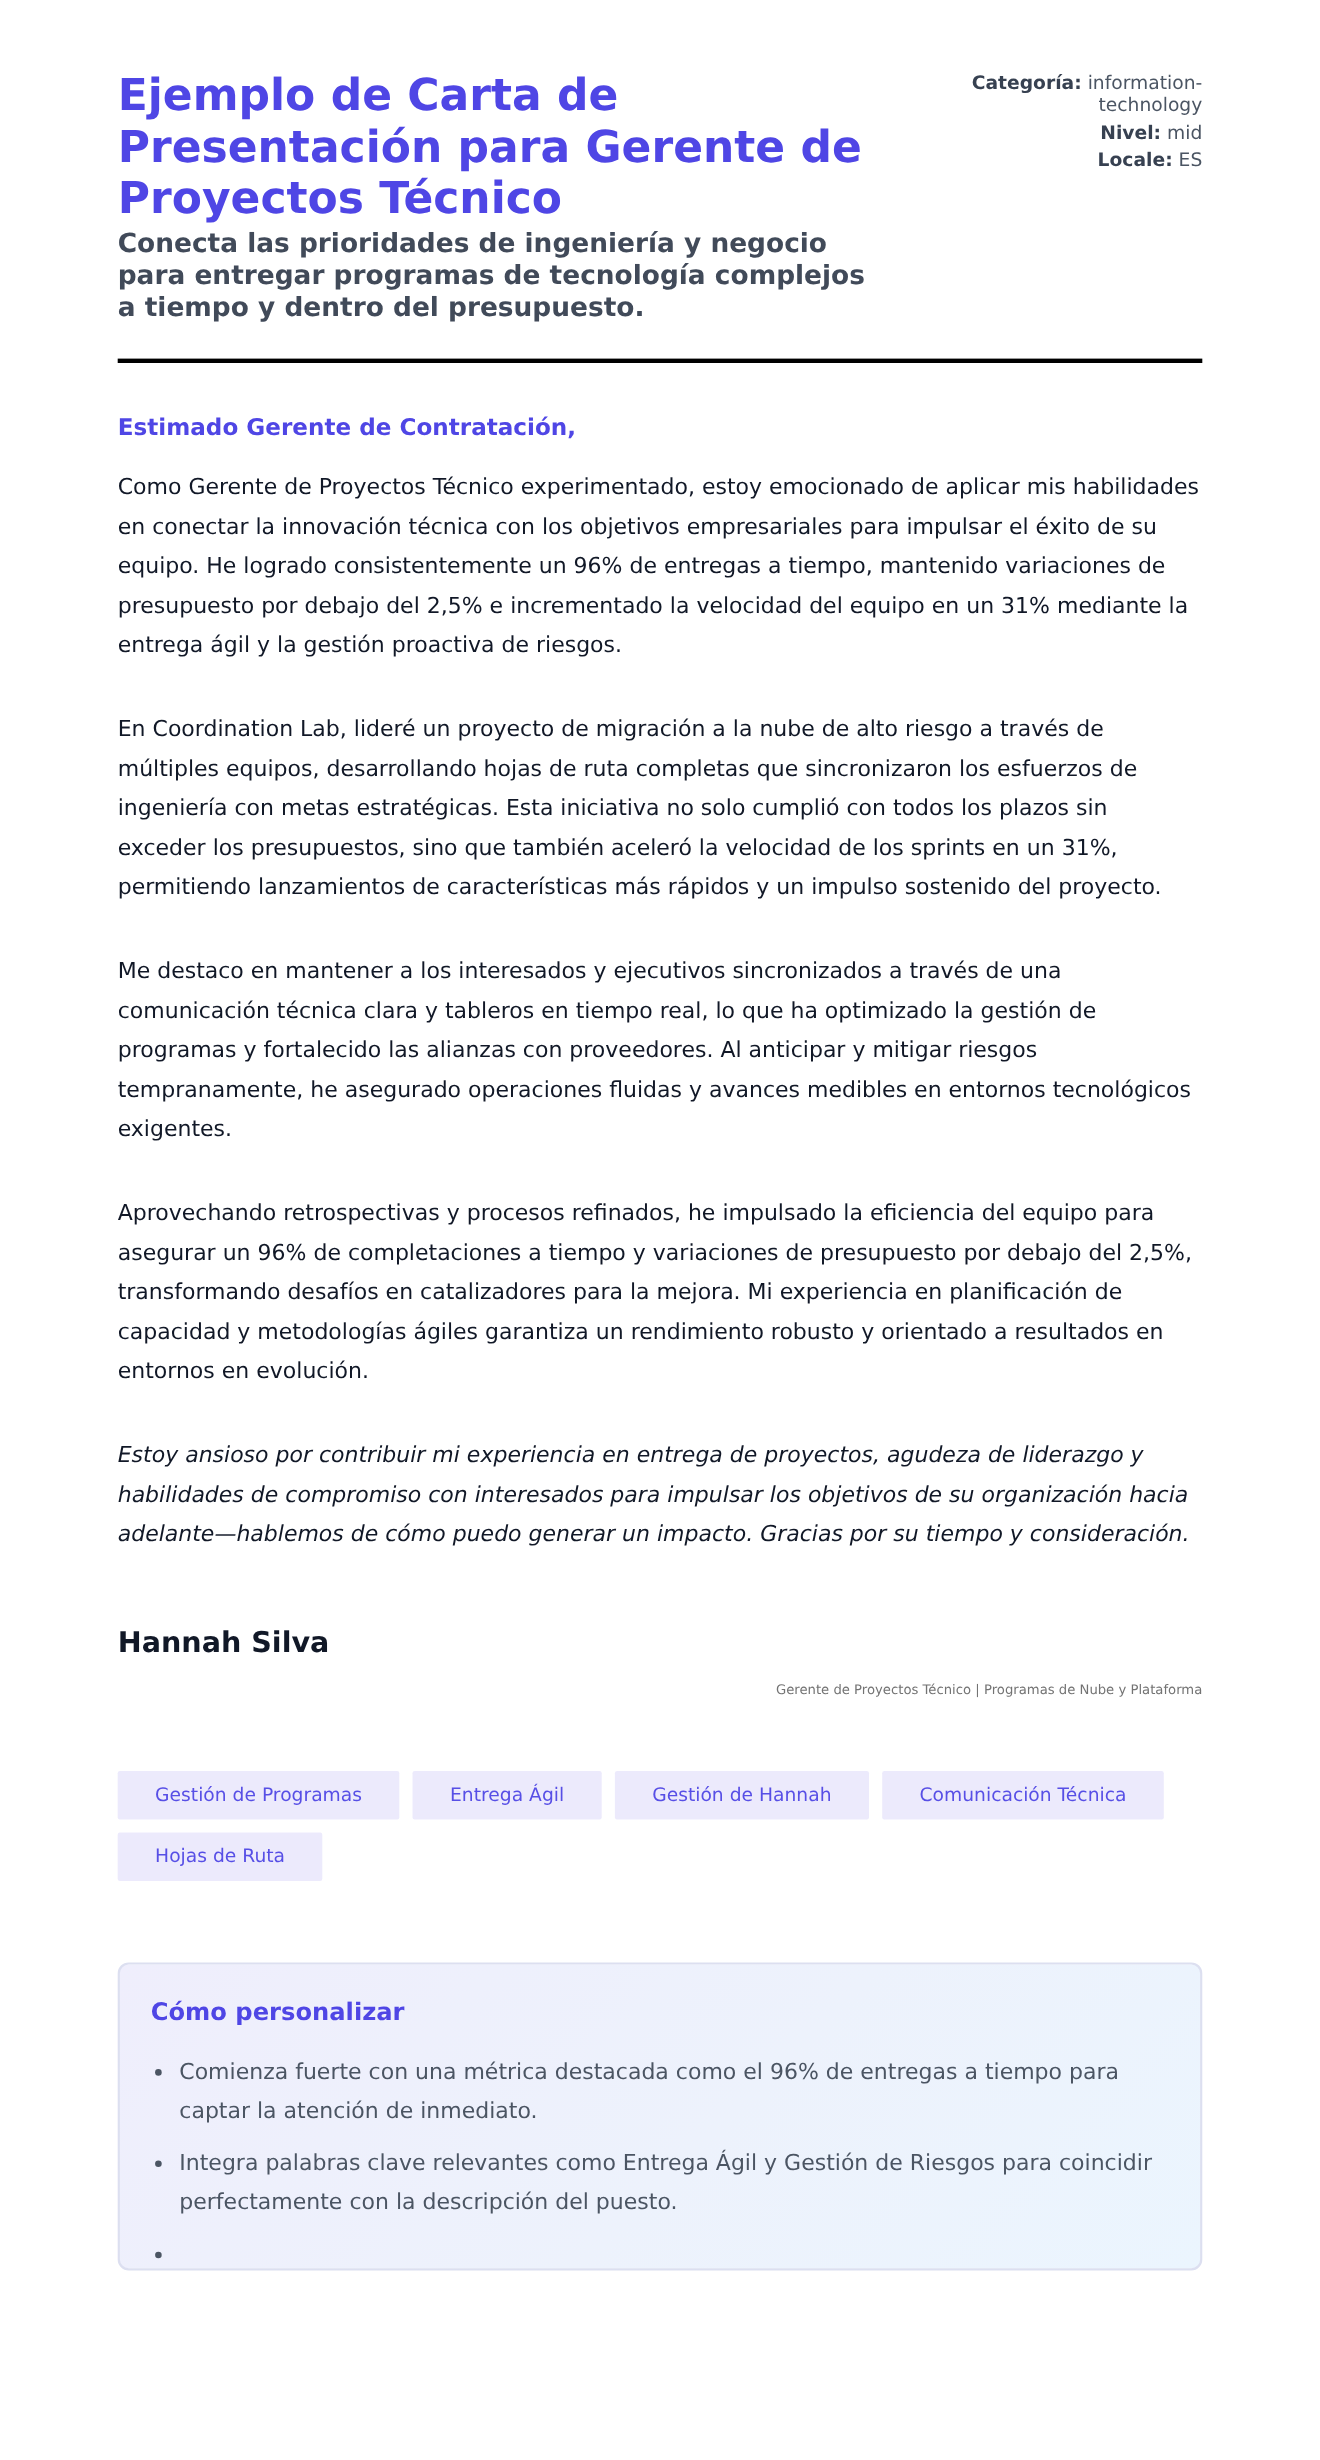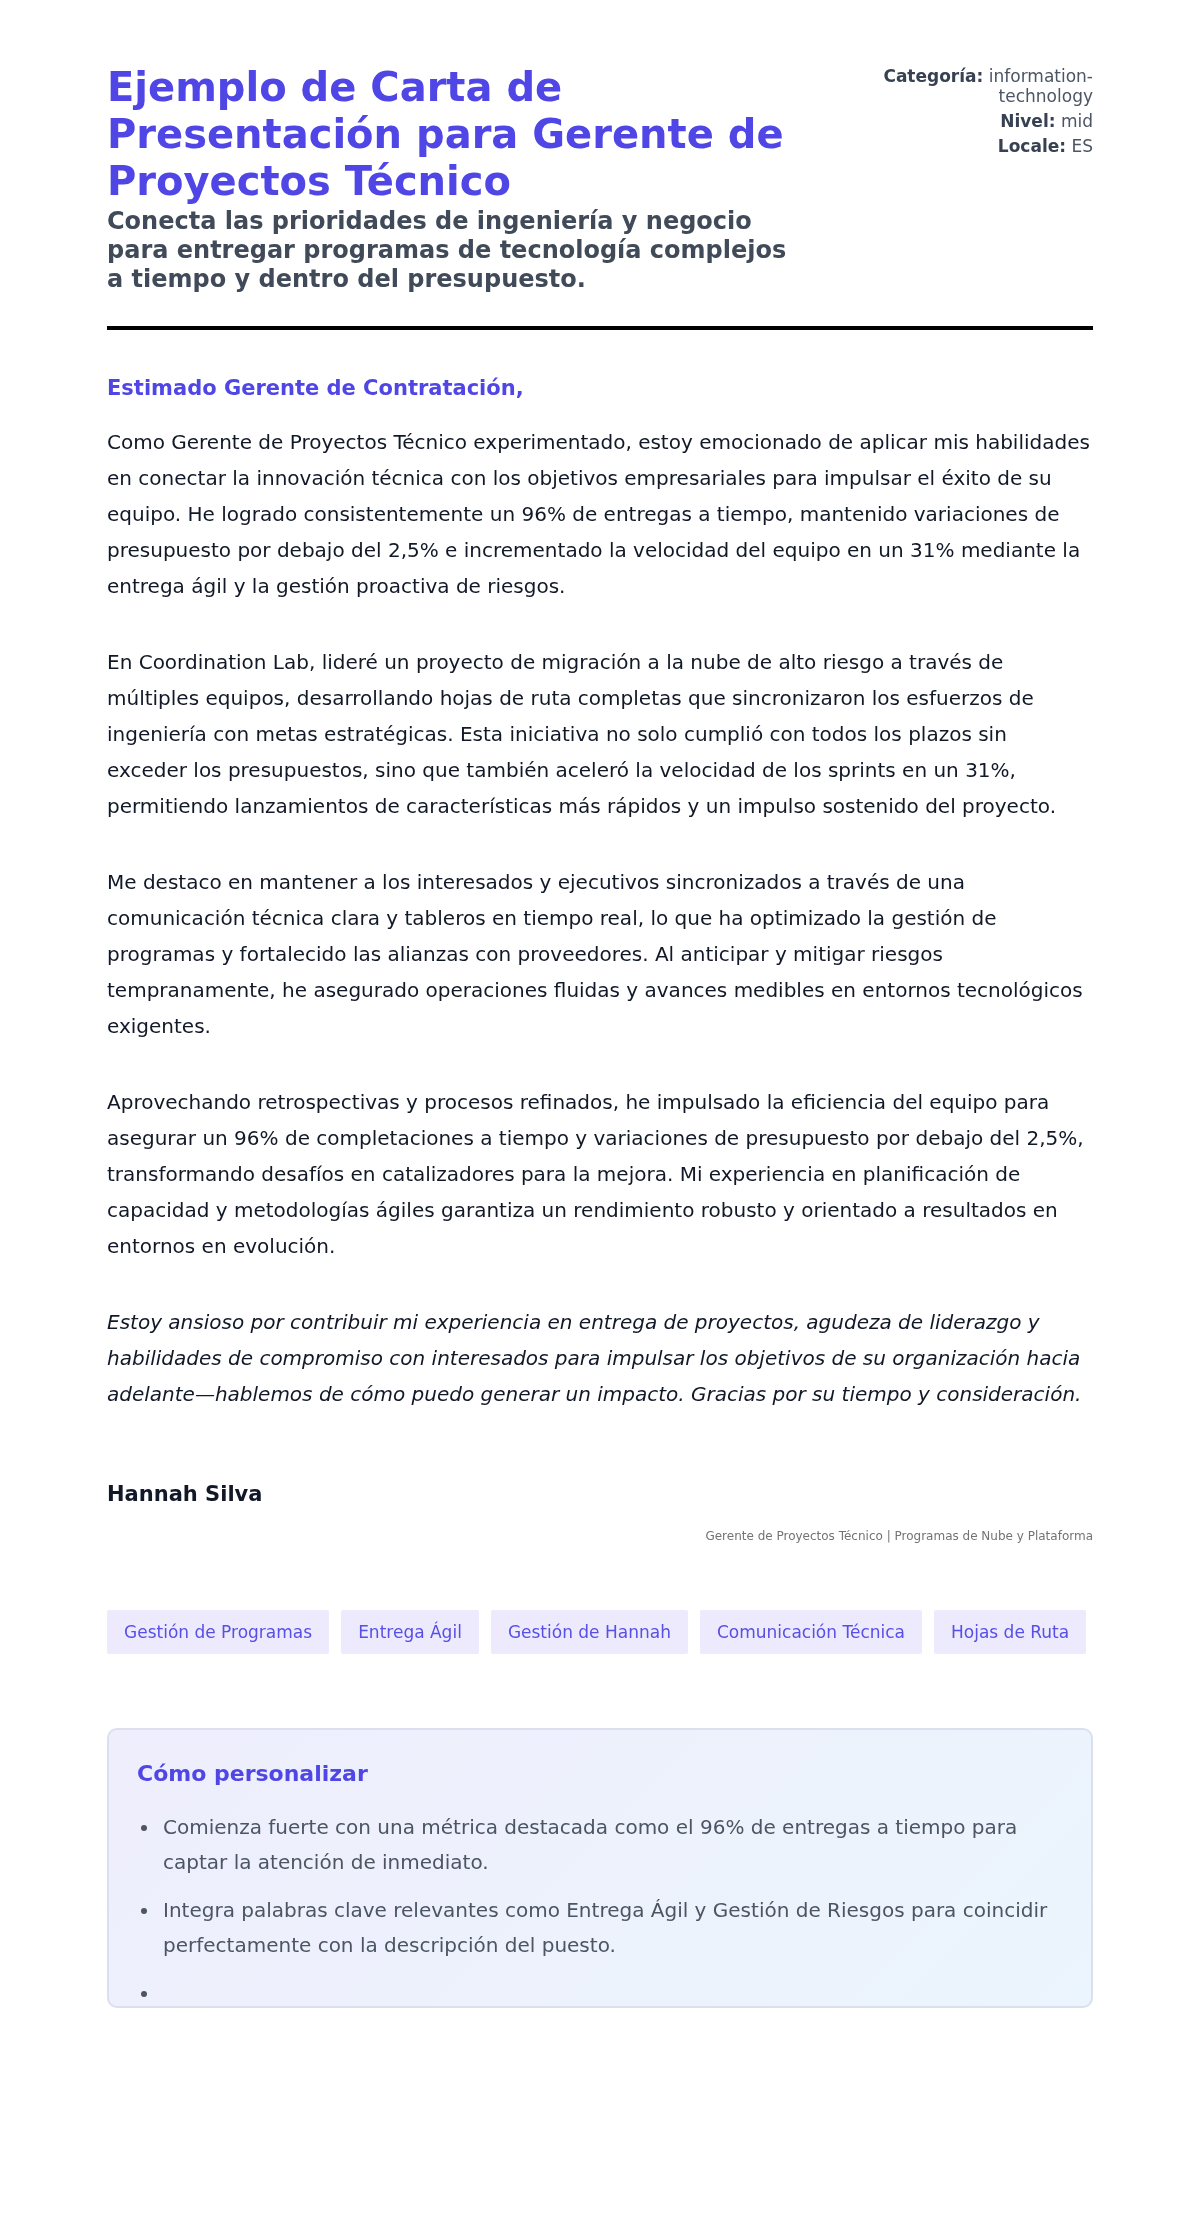--- a/index.html
+++ b/index.html
@@ -61,21 +61,21 @@
       font-size: 20px;
       line-height: 36px;
       color: #111827;
       margin-bottom: 40px;
     }
     .para:last-of-type { margin-bottom: 4px; font-style: italic; }
 
     
     .signature { padding-top: 64px; }
     .sig-name {
-      font-size: 21px;
+      font-size: 26px;
       line-height: 28px;
       font-weight: bold;
       color: #111827;
     }
     .sig-title {
       font-size: 12px;
       line-height: 28px;
       color: #737373;
       margin-top: 14px;
       text-align: right;
@@ -86,21 +86,21 @@
       display: flex;
       flex-wrap: wrap;
       gap: 12px;
       margin-top: 60px;
     }
     .tag {
       background: #ebe9fc;
       color: #4f46e5;
       font-size: 17px;
       line-height: 20px;
-      padding: 12px 17px;
+      padding: 12px 34px;
       border-radius: 2px;
       opacity: 0.95;
     }
 
     
     .callout {
       margin-top: 74px;
       border: 2px solid #dcdff0;
       background: linear-gradient(135deg, #efeefc 0%, #edf2fc 55%, #ebf5fe 100%);
       padding: 30px 28px 30px 28px;

